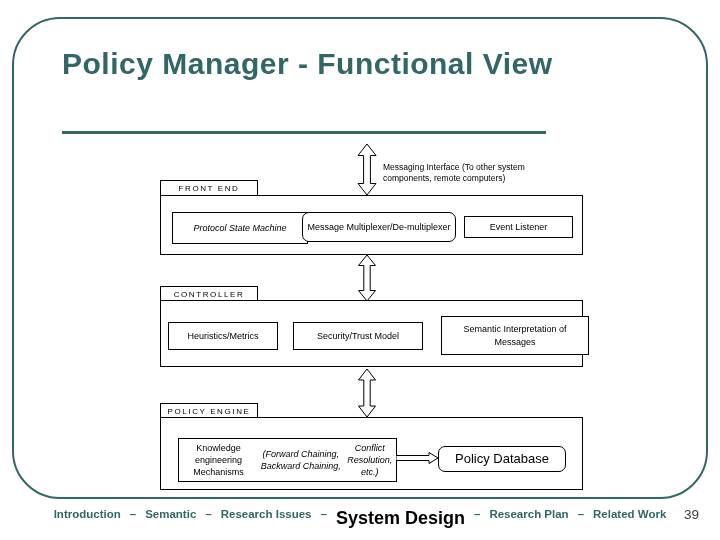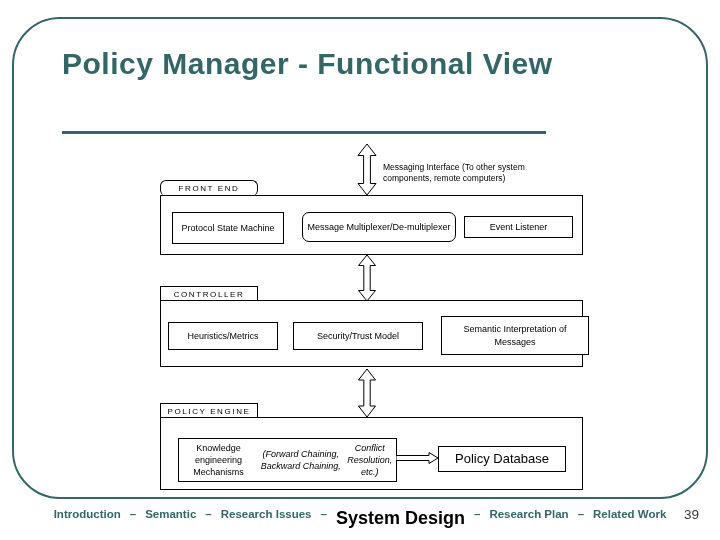--- a/index.html
+++ b/index.html
@@ -58,23 +58,23 @@
 <div class="abs slide-frame"></div>
 
 <div class="abs slide-title">Policy Manager - Functional View</div>
 <div class="abs title-rule"></div>
 
 <svg class="abs" style="left:356px;top:143px;" width="22" height="53" viewBox="0 0 22 53">
   <path d="M11 1 L20 12.5 L14.4 12.5 L14.4 40.5 L20 40.5 L11 52 L2 40.5 L7.6 40.5 L7.6 12.5 L2 12.5 Z" fill="#ffffff" stroke="#000000" stroke-width="1"></path>
 </svg>
 <div class="abs note-text" style="left:383px;top:162px;width:183px;">Messaging Interface (To other system components, remote computers)</div>
 
-<div class="abs tab-label" style="left:160px;top:180px;width:96px;height:15px;border-radius:6px;">FRONT END</div>
+<div class="abs tab-label" style="left:160px;top:180px;width:96px;height:15px;">FRONT END</div>
 <div class="abs container-box" style="left:160px;top:195px;width:421px;height:58px;"></div>
-<div class="abs dbox" style="left:172px;top:212px;width:106px;height:30px;padding:0 2px;">Protocol State Machine</div>
+<div class="abs dbox" style="left:172px;top:212px;width:106px;height:30px;padding:0 14px;font-style:italic;">Protocol State Machine</div>
 <div class="abs dbox" style="left:302px;top:212px;width:144px;height:28px;padding:0 4px;border-radius:7px;">Message Multiplexer/De-multiplexer</div>
 <div class="abs dbox" style="left:464px;top:216px;width:107px;height:20px;">Event Listener</div>
 
 <svg class="abs" style="left:357px;top:254px;" width="20" height="48" viewBox="0 0 20 48">
   <path d="M10 1 L18.5 11.5 L13.2 11.5 L13.2 36.5 L18.5 36.5 L10 47 L1.5 36.5 L6.8 36.5 L6.8 11.5 L1.5 11.5 Z" fill="#ffffff" stroke="#000000" stroke-width="1"></path>
 </svg>
 
 <div class="abs tab-label" style="left:160px;top:286px;width:96px;height:14px;">CONTROLLER</div>
 <div class="abs container-box" style="left:160px;top:300px;width:421px;height:65px;"></div>
 <div class="abs dbox" style="left:168px;top:322px;width:108px;height:26px;">Heuristics/Metrics</div>
@@ -88,21 +88,21 @@
 <div class="abs tab-label" style="left:160px;top:403px;width:96px;height:14px;">POLICY ENGINE</div>
 <div class="abs container-box" style="left:160px;top:417px;width:421px;height:71px;"></div>
 <div class="abs dbox" style="left:178px;top:438px;width:217px;height:42px;flex-direction:row;">
   <span>Knowledge engineering Mechanisms</span>
   <span class="italic">(Forward Chaining, Backward Chaining,</span>
   <span class="italic">Conflict Resolution, etc.)</span>
 </div>
 <svg class="abs" style="left:396px;top:451px;" width="43" height="14" viewBox="0 0 43 14">
   <path d="M0 4.5 L33 4.5 L33 1.5 L42 7 L33 12.5 L33 9.5 L0 9.5 Z" fill="#ffffff" stroke="#000000" stroke-width="1"></path>
 </svg>
-<div class="abs dbox big-text" style="left:438px;top:446px;width:126px;height:24px;">Policy Database</div>
+<div class="abs dbox big-text" style="left:438px;top:446px;width:126px;height:24px;border-radius:7px;">Policy Database</div>
 
 <div class="abs footer-nav">
   <span class="footer-item">Introduction</span>
   <span class="footer-sep">–</span>
   <span class="footer-item">Semantic</span>
   <span class="footer-sep">–</span>
   <span class="footer-item">Research Issues</span>
   <span class="footer-sep">–</span>
   <span class="footer-item current">System Design</span>
   <span class="footer-sep">–</span>

